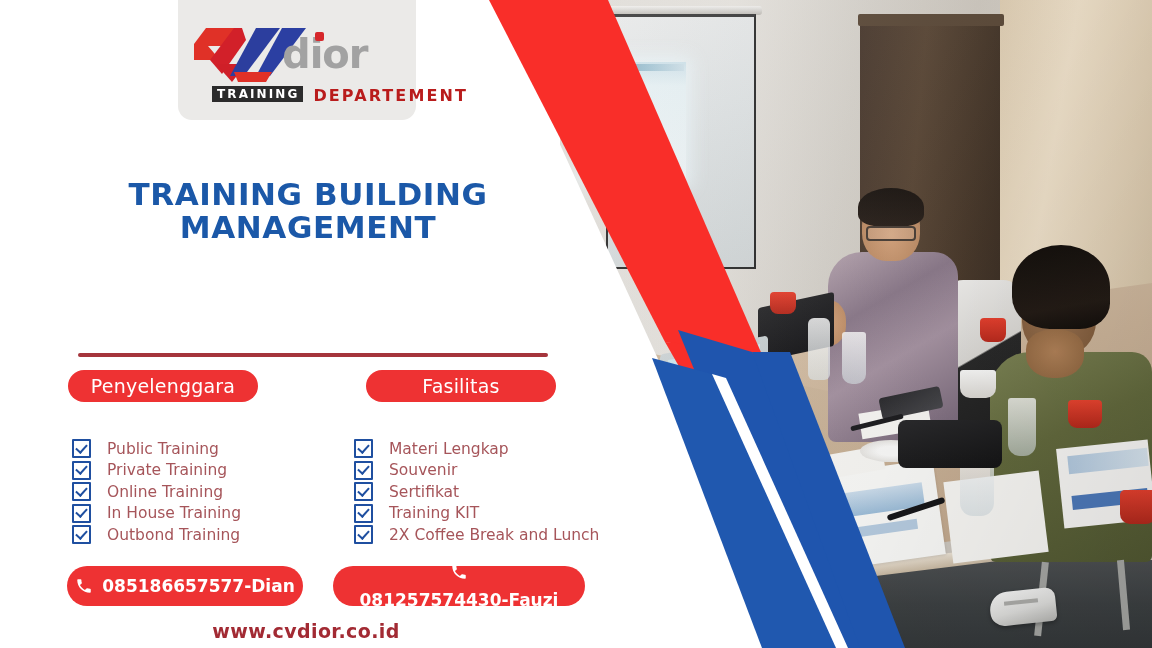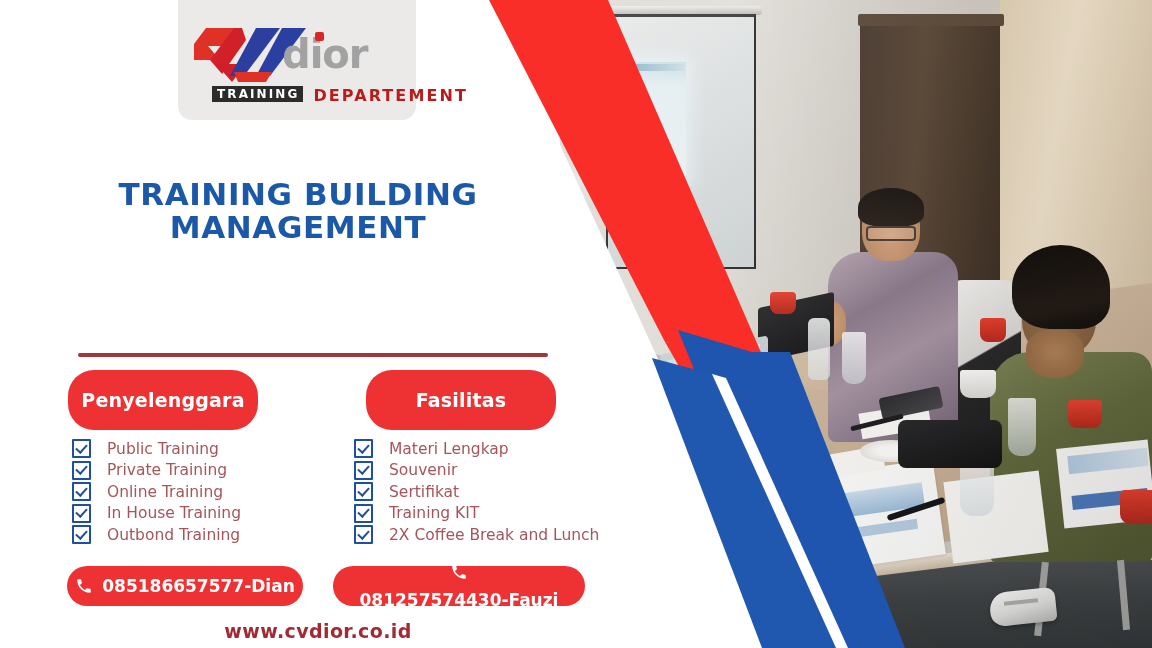--- a/index.html
+++ b/index.html
@@ -252,49 +252,49 @@
     padding: 1px 4px 1px 5px;
     font-family: "DejaVu Sans", sans-serif;
   }
   .logo-sub-b {
     color: #b91c1c; font-size: 16px; font-weight: 700; letter-spacing: 2.1px;
     font-family: "DejaVu Sans", sans-serif;
   }
 
   .title {
     position: absolute;
-    left: 8px; top: 170px; width: 580px;
+    left: 18px; top: 170px; width: 580px;
     text-align: center;
     color: #1b58a8;
     font-size: 31px;
     font-weight: 800;
     line-height: 1.06;
     letter-spacing: 0.6px;
     font-family: "DejaVu Sans", sans-serif;
   }
 
   .rule {
     position: absolute;
     left: 78px; top: 345px; width: 470px; height: 4px;
     background: #a5353c;
     border-radius: 2px;
   }
 
   .pill-row { position: absolute; left: 0; top: 362px; width: 600px; }
   .pill {
     position: absolute;
-    height: 60px;
+    height: 32px;
     border-radius: 26px;
     background: #ee3233;
     color: #ffffff;
     display: flex;
     align-items: center;
     justify-content: center;
     font-size: 19px;
-    font-weight: 700;
+    font-weight: 400;
     letter-spacing: 0.2px;
     font-family: "DejaVu Sans", sans-serif;
   }
   .pill-a { left: 68px; top: 0; width: 190px; }
   .pill-b { left: 366px; top: 0; width: 190px; }
 
   .cols { position: absolute; left: 0; top: 430px; width: 600px; }
   .col { position: absolute; }
   .col-a { left: 72px; top: 0; }
   .col-b { left: 354px; top: 0; }
@@ -341,21 +341,21 @@
     font-weight: 700;
     font-family: "DejaVu Sans", sans-serif;
     white-space: nowrap;
   }
   .phone-a { left: 67px; top: 0; width: 236px; justify-content: center; }
   .phone-b { left: 333px; top: 0; width: 252px; flex-direction: column; }
   .ph-ico { width: 18px; height: 18px; flex: 0 0 18px; }
 
   .site {
     position: absolute;
-    left: 16px; top: 612px; width: 604px;
+    left: 4px; top: 612px; width: 604px;
     text-align: center;
     color: #a22a33;
     font-size: 19px;
     font-weight: 700;
     letter-spacing: 0.4px;
     font-family: "DejaVu Sans", sans-serif;
   }
 </style>
 </head>
 <body>

